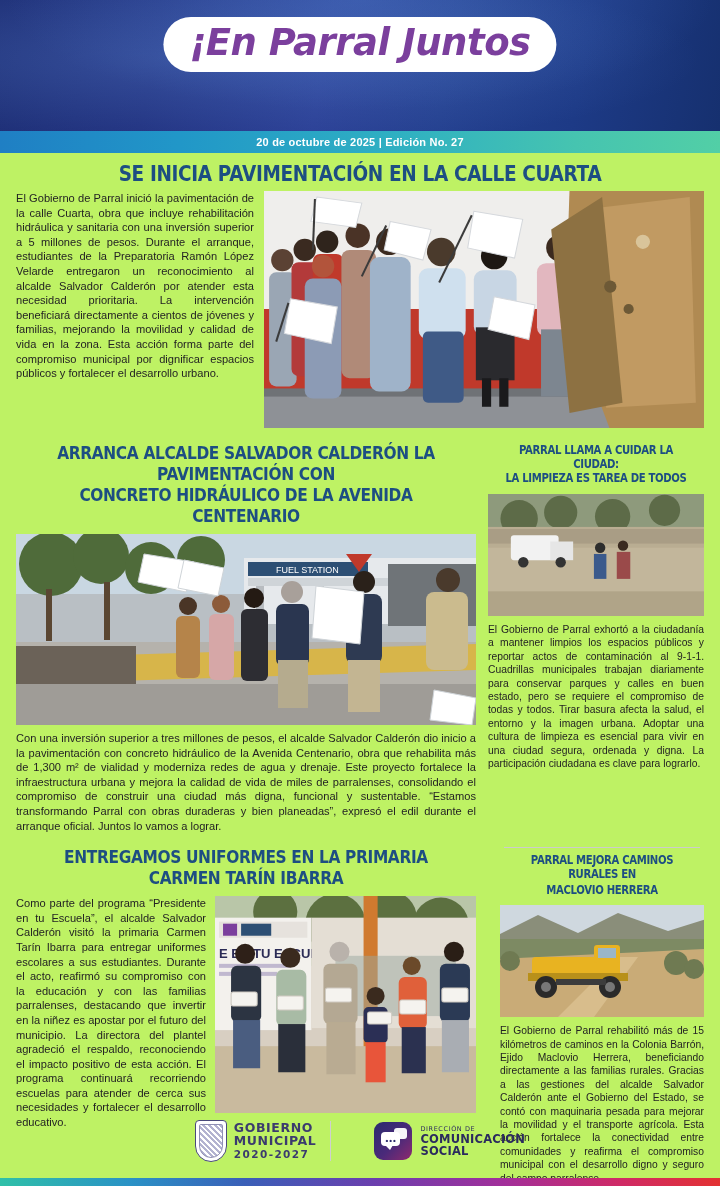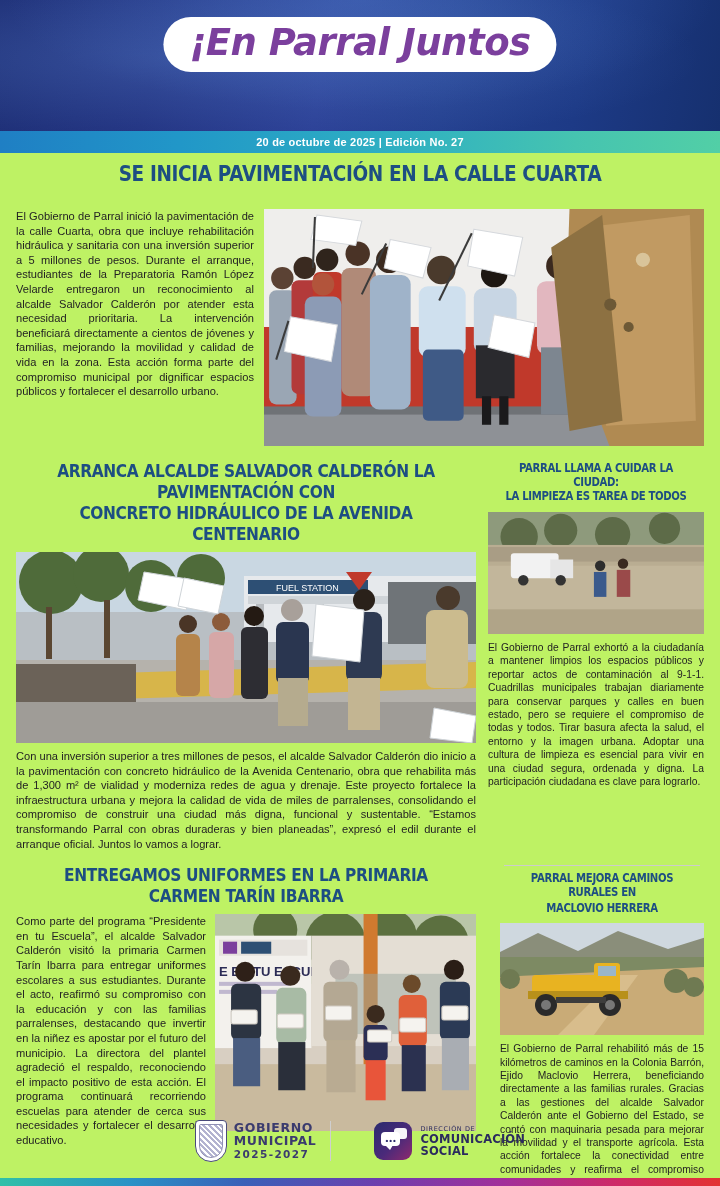--- a/index.html
+++ b/index.html
@@ -97,21 +97,21 @@
     hyphens: none;
   }
   .ph { 
     position: relative;
     overflow: hidden;
     background: #cfd4d8;
   }
 
   
   #art1 { margin-top: 9px; }
-  #art1 .row { display: flex; gap: 10px; margin-top: 22px; }
+  #art1 .row { display: flex; gap: 10px; margin-top: 4px; }
   #art1 .col-text { width: 238px; }
   #art1 .col-img  { flex: 1; }
   #art1 .ph { height: 237px; }
 
   
   #band2 { display: flex; gap: 12px; margin-top: 15px; }
   #band2 .left { width: 460px; }
   #band2 .right { flex: 1; }
   #band2 .left .ph { height: 191px; margin-top: 7px; }
   #band2 .right .ph { height: 122px; margin-top: 9px; }
@@ -498,21 +498,21 @@
       </div>
     </div>
   </div>
 
   <div class="footer">
     <div class="logo-group">
       <div class="shield"></div>
       <div class="gm-text">
         <div>GOBIERNO</div>
         <div>MUNICIPAL</div>
-        <span class="yr">2025-2027</span>
+        <span class="yr">2020-2027</span>
       </div>
     </div>
 
     <div class="logo-sep"></div>
 
 
     <div class="logo-sep" style="visibility:hidden"></div>
 
     <div class="logo-group">
       <div class="chat-badge">

